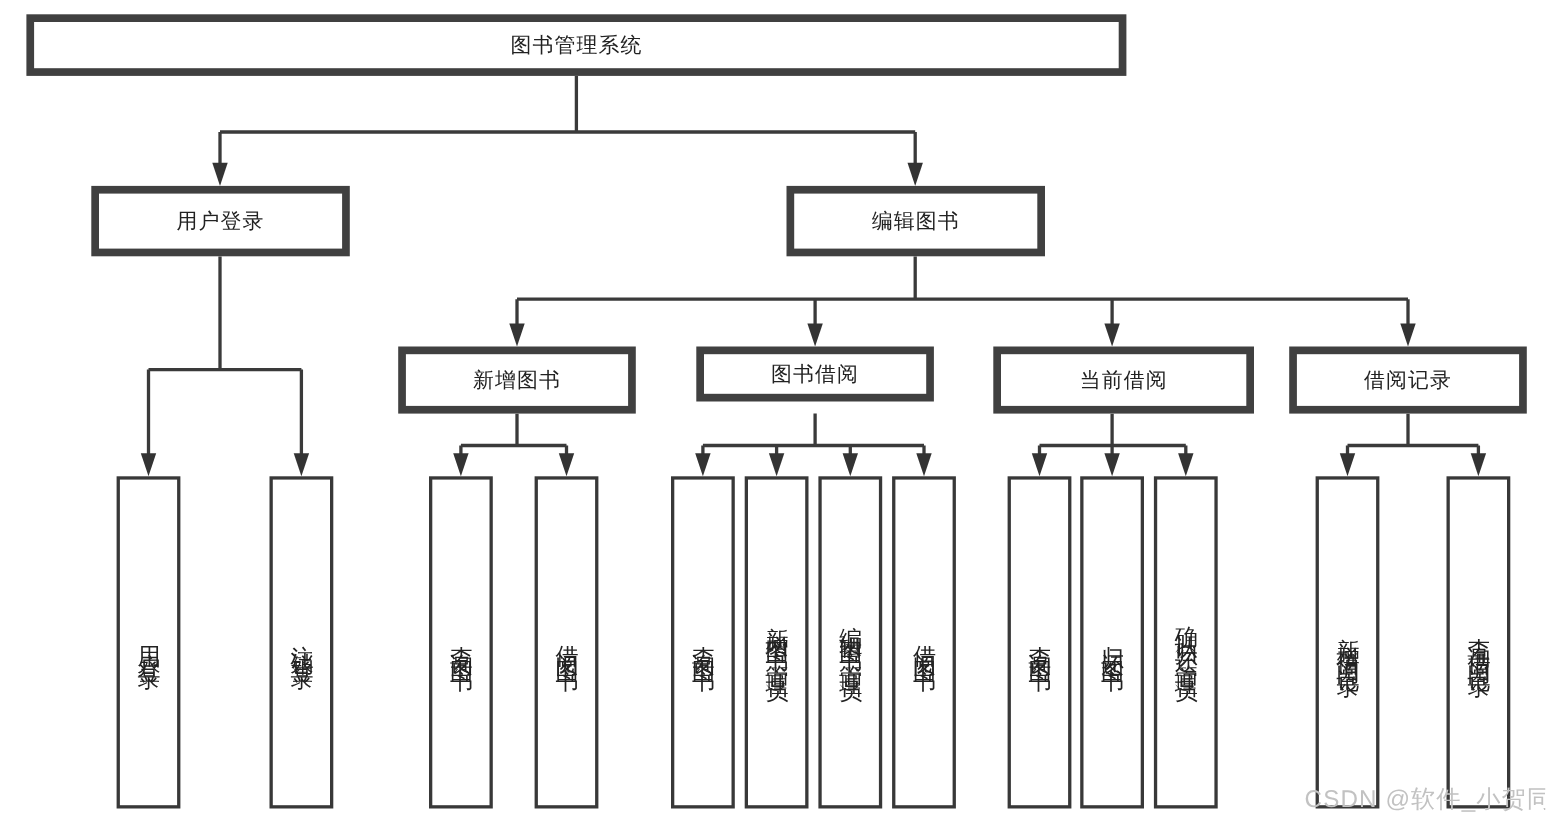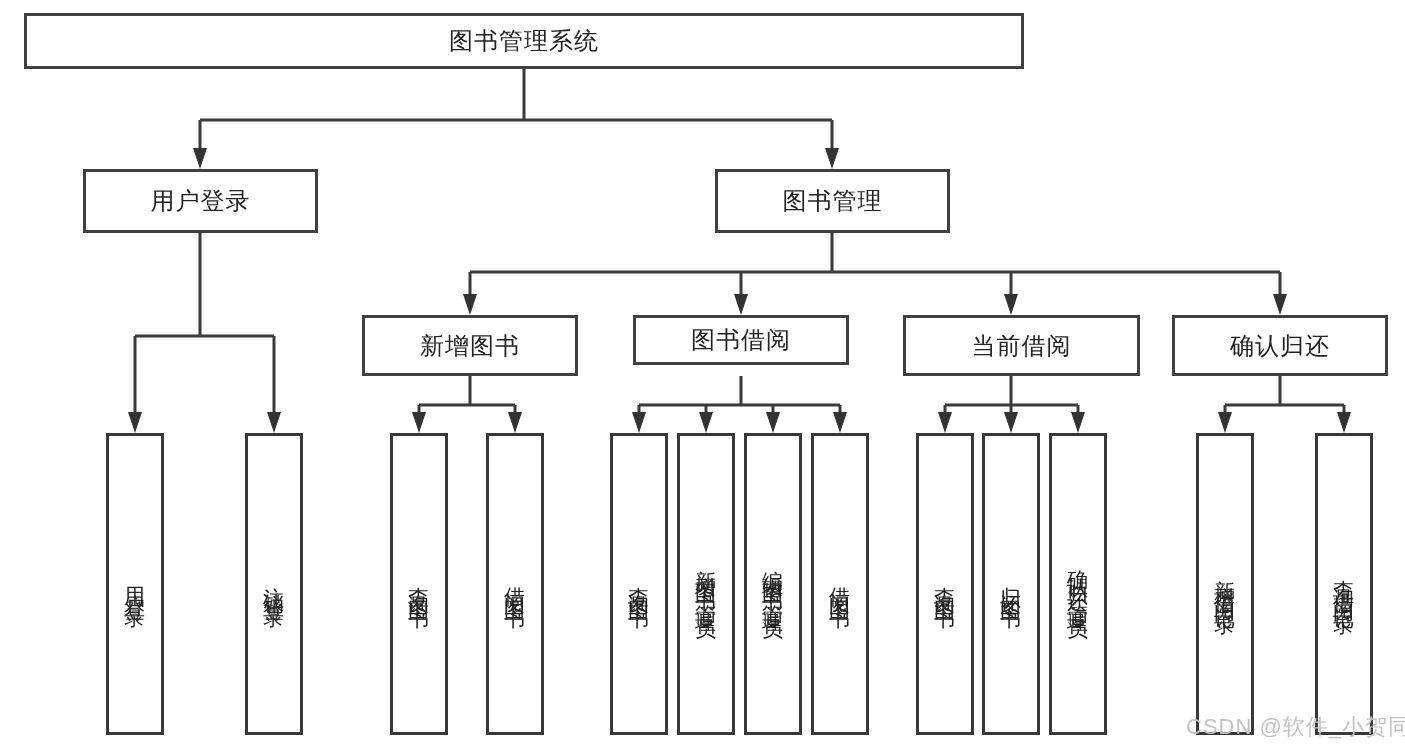--- a/index.html
+++ b/index.html
@@ -4,23 +4,23 @@
 <style>
   html,body{margin:0;padding:0;background:#ffffff;}
   .stage{
     position:relative;width:1405px;height:747px;background:#ffffff;
     font-family:"Liberation Sans","DejaVu Sans",sans-serif;color:#222222;overflow:hidden;
   }
   .wires{position:absolute;left:0;top:0;width:1405px;height:747px;}
   .wire{stroke:#3a3a3a;stroke-width:3;fill:none;}
   .arrowhead{fill:#333333;stroke:none;}
   .node{
-    position:absolute;box-sizing:border-box;border:3px solid #404040;background:#ffffff;
+    position:absolute;box-sizing:border-box;border:7px solid #404040;background:#ffffff;
     display:flex;align-items:center;justify-content:center;
-    font-size:24px;letter-spacing:1px;white-space:nowrap;
+    font-size:19px;letter-spacing:1px;white-space:nowrap;
   }
   .leaf{
     position:absolute;top:433px;width:58px;height:302px;box-sizing:border-box;
     border:3px solid #383838;background:#ffffff;
     display:flex;align-items:center;justify-content:center;
   }
   .vtext{
     writing-mode:vertical-lr;
     font-size:21px;letter-spacing:7px;line-height:1;
   }
@@ -62,26 +62,26 @@
       <polygon class="arrowhead" points="1004,412 1018,412 1011,433"></polygon>
       <polygon class="arrowhead" points="1071,412 1085,412 1078,433"></polygon>
       <polygon class="arrowhead" points="1218,412 1232,412 1225,433"></polygon>
       <polygon class="arrowhead" points="1337,412 1351,412 1344,433"></polygon>
     </g>
   </svg>
 
   <div class="node" style="left:24px;top:13px;width:1000px;height:56px">图书管理系统</div>
 
   <div class="node" style="left:83px;top:169px;width:235px;height:64px">用户登录</div>
-  <div class="node" style="left:715px;top:169px;width:235px;height:64px">图书管理</div>
+  <div class="node" style="left:715px;top:169px;width:235px;height:64px">编辑图书</div>
 
   <div class="node" style="left:362px;top:315px;width:216px;height:61px">新增图书</div>
   <div class="node" style="left:633px;top:315px;width:216px;height:50px">图书借阅</div>
   <div class="node" style="left:903px;top:315px;width:237px;height:61px">当前借阅</div>
-  <div class="node" style="left:1172px;top:315px;width:216px;height:61px">确认归还</div>
+  <div class="node" style="left:1172px;top:315px;width:216px;height:61px">借阅记录</div>
 
   <div class="leaf" style="left:106px">
     <span class="vtext">用户登录</span>
   </div>
   <div class="leaf" style="left:245px">
     <span class="vtext">注销登录</span>
   </div>
   <div class="leaf" style="left:390px">
     <span class="vtext">查询图书</span>
   </div>

